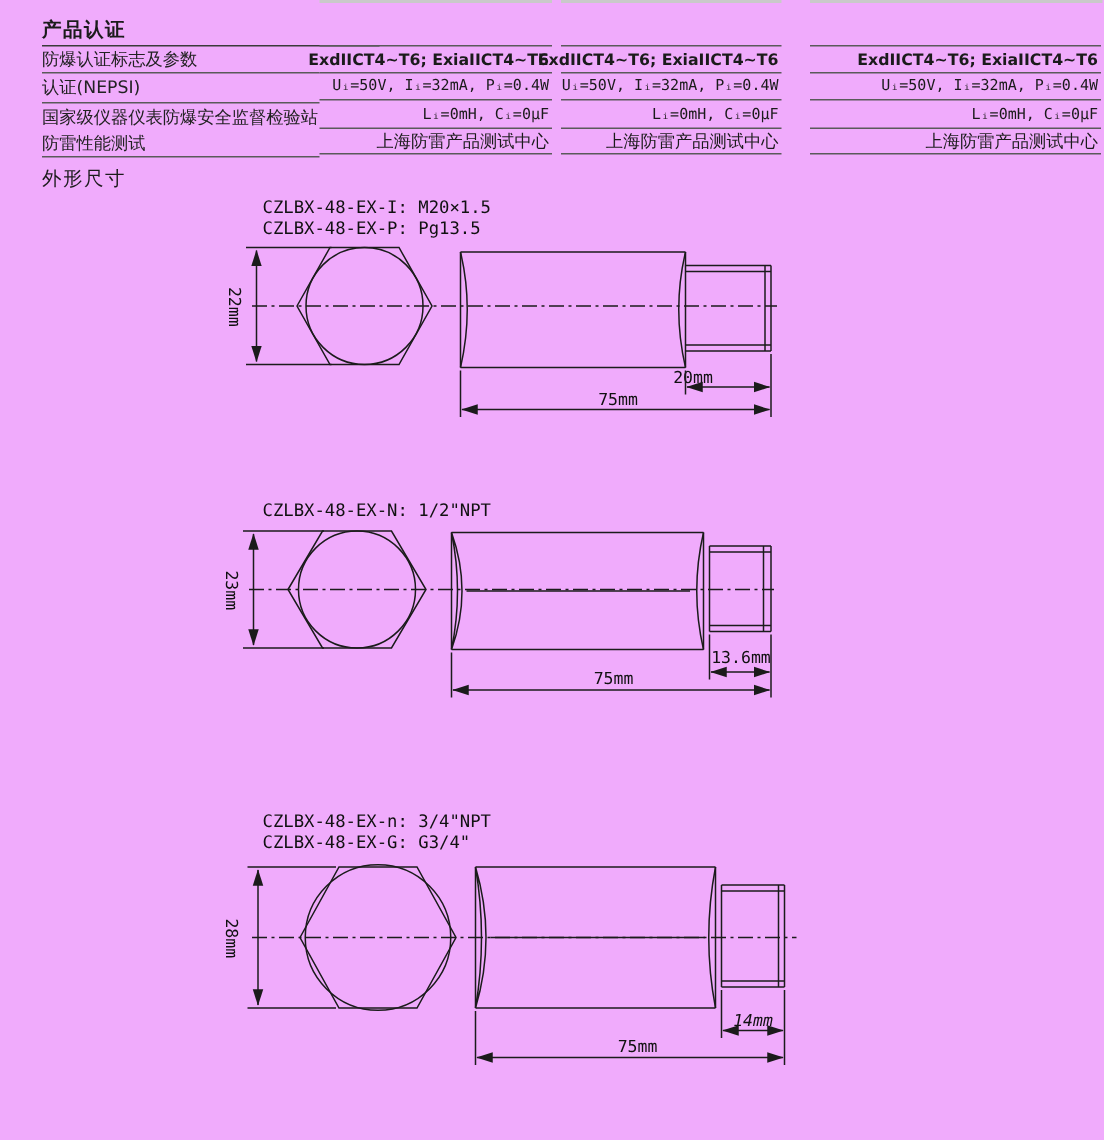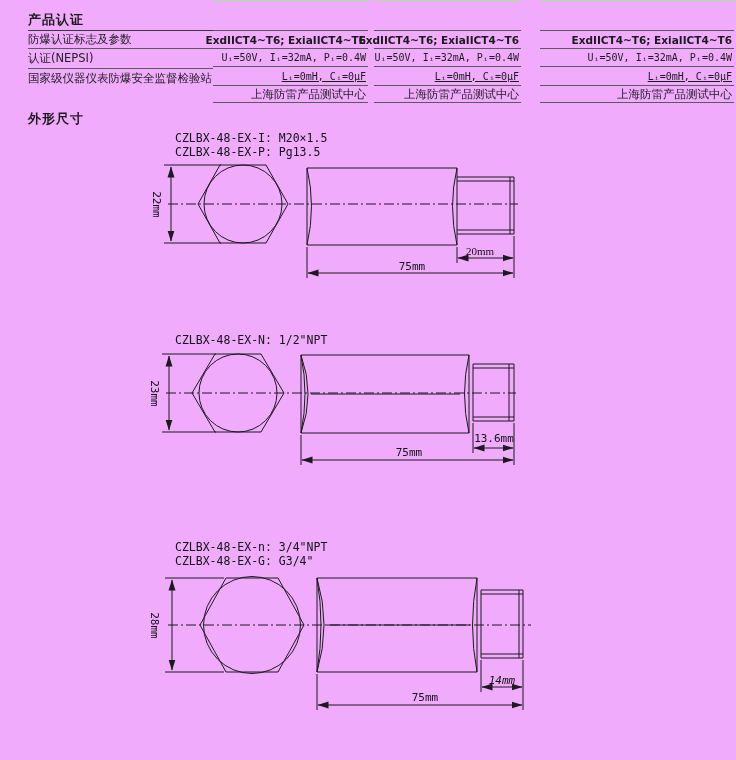--- a/index.html
+++ b/index.html
@@ -33,27 +33,27 @@
   .data-col.c1{left:213px;width:155px;}
   .data-col.c2{left:374px;width:147px;}
   .data-col.c3{left:540px;width:194px;}
   .data-row{
     height:18px;display:flex;align-items:center;justify-content:flex-end;
     border-bottom:1px solid #5a5a5a;
     white-space:nowrap;padding-right:2px;box-sizing:border-box;
   }
   .data-row.r1{font:bold 10.5px "DejaVu Sans",sans-serif;}
   .data-row.r2{font:10px "DejaVu Sans Mono",monospace;text-align:center;}
-  .data-row.r3{font:10px "DejaVu Sans Mono",monospace;height:19px;text-decoration:underline;}
+  .data-row.r3{font:10px "DejaVu Sans Mono",monospace;height:19px;}
   .data-row.r4{font:11.5px "DejaVu Sans",sans-serif;height:17px;}
 
   
   .dim-title{
     position:absolute;left:28px;top:110px;
-    font-size:13px;font-weight:bold;letter-spacing:1px;text-align:right;
+    font-size:13px;font-weight:normal;letter-spacing:1px;text-align:right;
   }
   .mono{font-family:"DejaVu Sans Mono",monospace;color:#111;}
   .dwg-label{position:absolute;left:175px;font-size:11.5px;white-space:nowrap;}
   .dim-text{position:absolute;font-size:11px;text-align:center;white-space:nowrap;}
   .dim-text.vert{transform:rotate(90deg);}
   svg{position:absolute;left:0;top:0;}
   svg .ln{stroke:#1b1b1b;stroke-width:1;fill:none;}
   svg .cl{stroke:#1b1b1b;stroke-width:1;fill:none;stroke-dasharray:10 3 2 3;}
   svg .dim{stroke:#1b1b1b;stroke-width:1;fill:none;}
 </style>
@@ -65,20 +65,21 @@
   <div class="top-remnant" style="left:213px;width:155px;"></div>
   <div class="top-remnant" style="left:374px;width:147px;"></div>
   <div class="top-remnant" style="left:540px;width:195px;"></div>
 
   <div class="cert-title">产品认证</div>
 
   <div class="label-col">
     <div class="label-row b">防爆认证标志及参数</div>
     <div class="label-row b r3">认证(NEPSI)</div>
     <div class="label-row">国家级仪器仪表防爆安全监督检验站</div>
+    <div class="label-row b r4">防雷性能测试</div>
   </div>
 
   <div class="data-col c1">
     <div class="data-row r1">ExdIICT4~T6; ExiaIICT4~T6</div>
     <div class="data-row r2">Uᵢ=50V, Iᵢ=32mA, Pᵢ=0.4W</div>
     <div class="data-row r3">Lᵢ=0mH, Cᵢ=0μF</div>
     <div class="data-row r4">上海防雷产品测试中心</div>
   </div>
   <div class="data-col c2">
     <div class="data-row r1">ExdIICT4~T6; ExiaIICT4~T6</div>
@@ -95,21 +96,21 @@
 
   <div class="dim-title">外形尺寸</div>
 
   <div class="dwg-label mono" style="top:131px;">CZLBX-48-EX-I: M20×1.5</div>
   <div class="dwg-label mono" style="top:145px;">CZLBX-48-EX-P: Pg13.5</div>
   <div class="dwg-label mono" style="top:333px;">CZLBX-48-EX-N: 1/2"NPT</div>
   <div class="dwg-label mono" style="top:540px;">CZLBX-48-EX-n: 3/4"NPT</div>
   <div class="dwg-label mono" style="top:554px;">CZLBX-48-EX-G: G3/4"</div>
 
   <div class="dim-text vert mono" style="left:136px;top:198px;width:40px;">22mm</div>
-  <div class="dim-text mono" style="left:455px;top:245px;width:50px;font-family:Liberation Serif, serif;">20mm</div>
+  <div class="dim-text mono" style="left:437px;top:245px;width:50px;">20mm</div>
   <div class="dim-text mono" style="left:382px;top:260px;width:60px;">75mm</div>
 
   <div class="dim-text vert mono" style="left:134px;top:387px;width:40px;">23mm</div>
   <div class="dim-text mono" style="left:466px;top:432px;width:56px;">13.6mm</div>
   <div class="dim-text mono" style="left:379px;top:446px;width:60px;">75mm</div>
 
   <div class="dim-text vert mono" style="left:134px;top:619px;width:40px;">28mm</div>
   <div class="dim-text mono" style="left:477px;top:674px;width:50px;font-style:italic;">14mm</div>
   <div class="dim-text mono" style="left:395px;top:691px;width:60px;">75mm</div>
 

